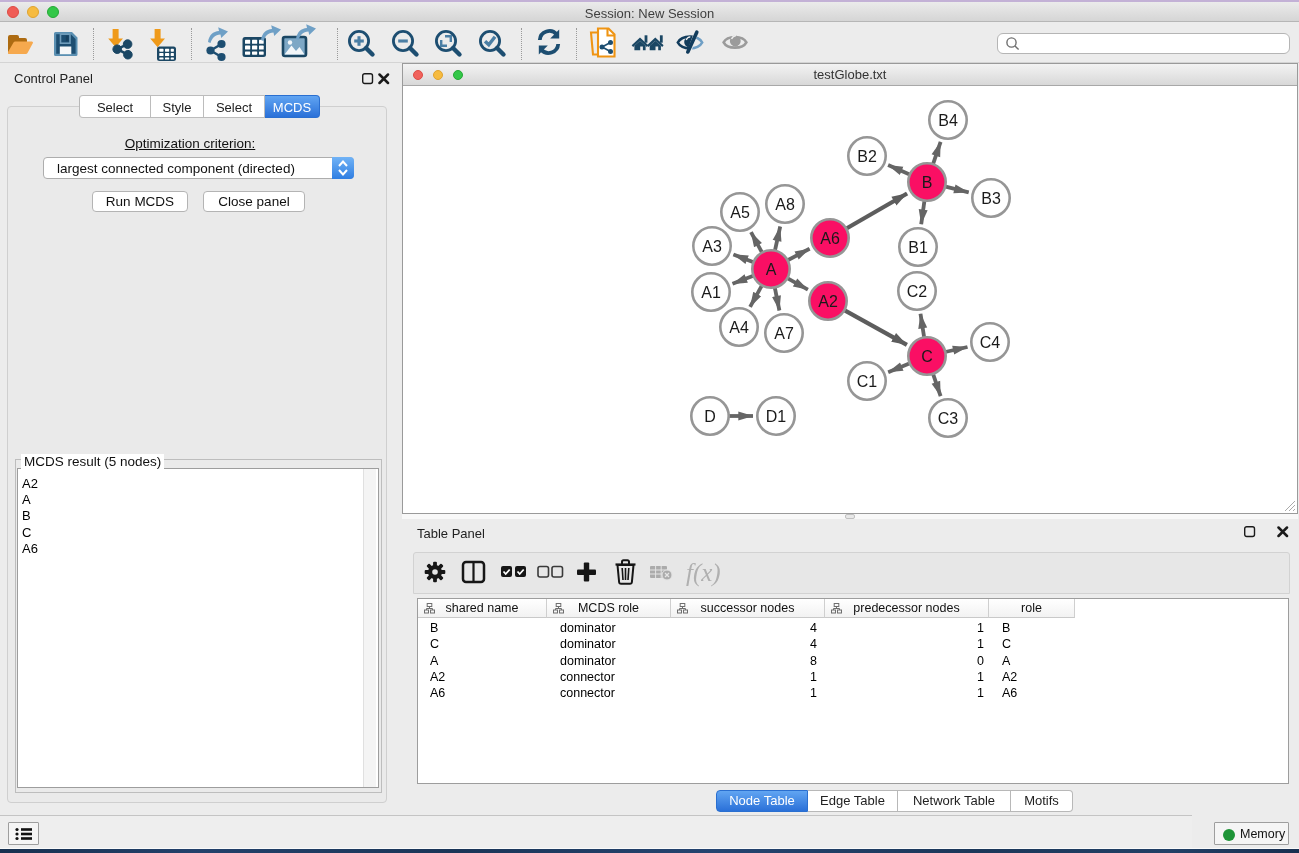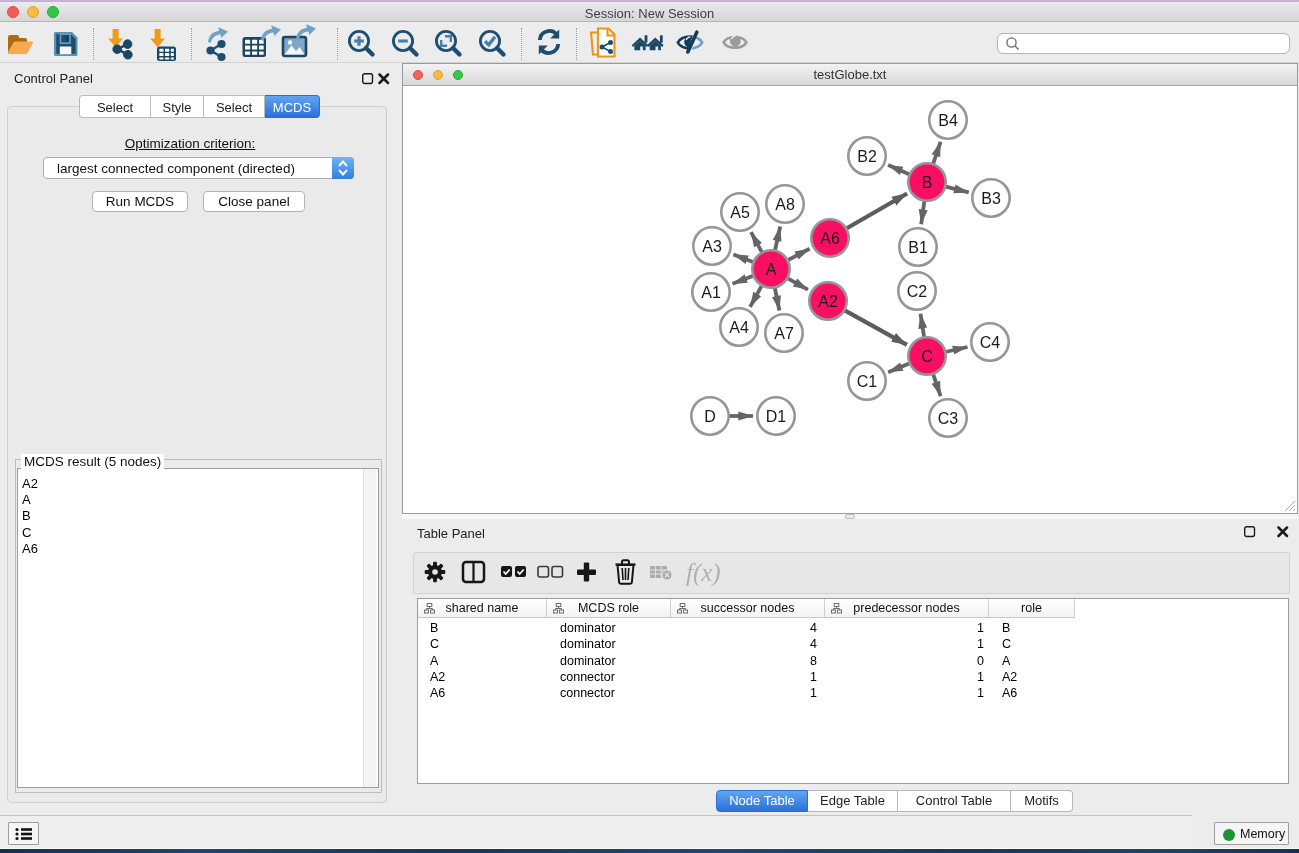--- a/index.html
+++ b/index.html
@@ -555,21 +555,21 @@
 <span class="td" style="left:142px">connector</span>
 <span class="td num" style="left:253px;width:146px;display:inline-block;text-align:right">1</span>
 <span class="td num" style="left:407px;width:159px;display:inline-block;text-align:right">1</span>
 <span class="td" style="left:584px">A6</span>
       </div>
     </div>
 </div>
 <div class="tabrow" style="left:708px; top:790px; position:absolute;margin-left:8px;">
   <div class="btab first tab sel" style="width:92px">Node Table</div>
   <div class="btab" style="width:90px">Edge Table</div>
-  <div class="btab" style="width:113px">Control Table</div>
+  <div class="btab" style="width:113px">Network Table</div>
   <div class="btab last" style="width:62px; border-radius:0 4px 4px 0;">Motifs</div>
 </div>
 
 <div id="statusbar">
   <div class="sbtn" style="left:8px; top:6px; width:31px; height:23px;">
     <svg width="18" height="14" style="position:absolute;left:6px;top:4px" viewBox="0 0 18 14">
       <circle cx="2" cy="2.5" r="1.6" fill="#111"></circle>
         <rect x="6" y="1.2" width="11" height="2.6" fill="#111"></rect>
       <circle cx="2" cy="7" r="1.6" fill="#111"></circle>
         <rect x="6" y="5.7" width="11" height="2.6" fill="#111"></rect>

